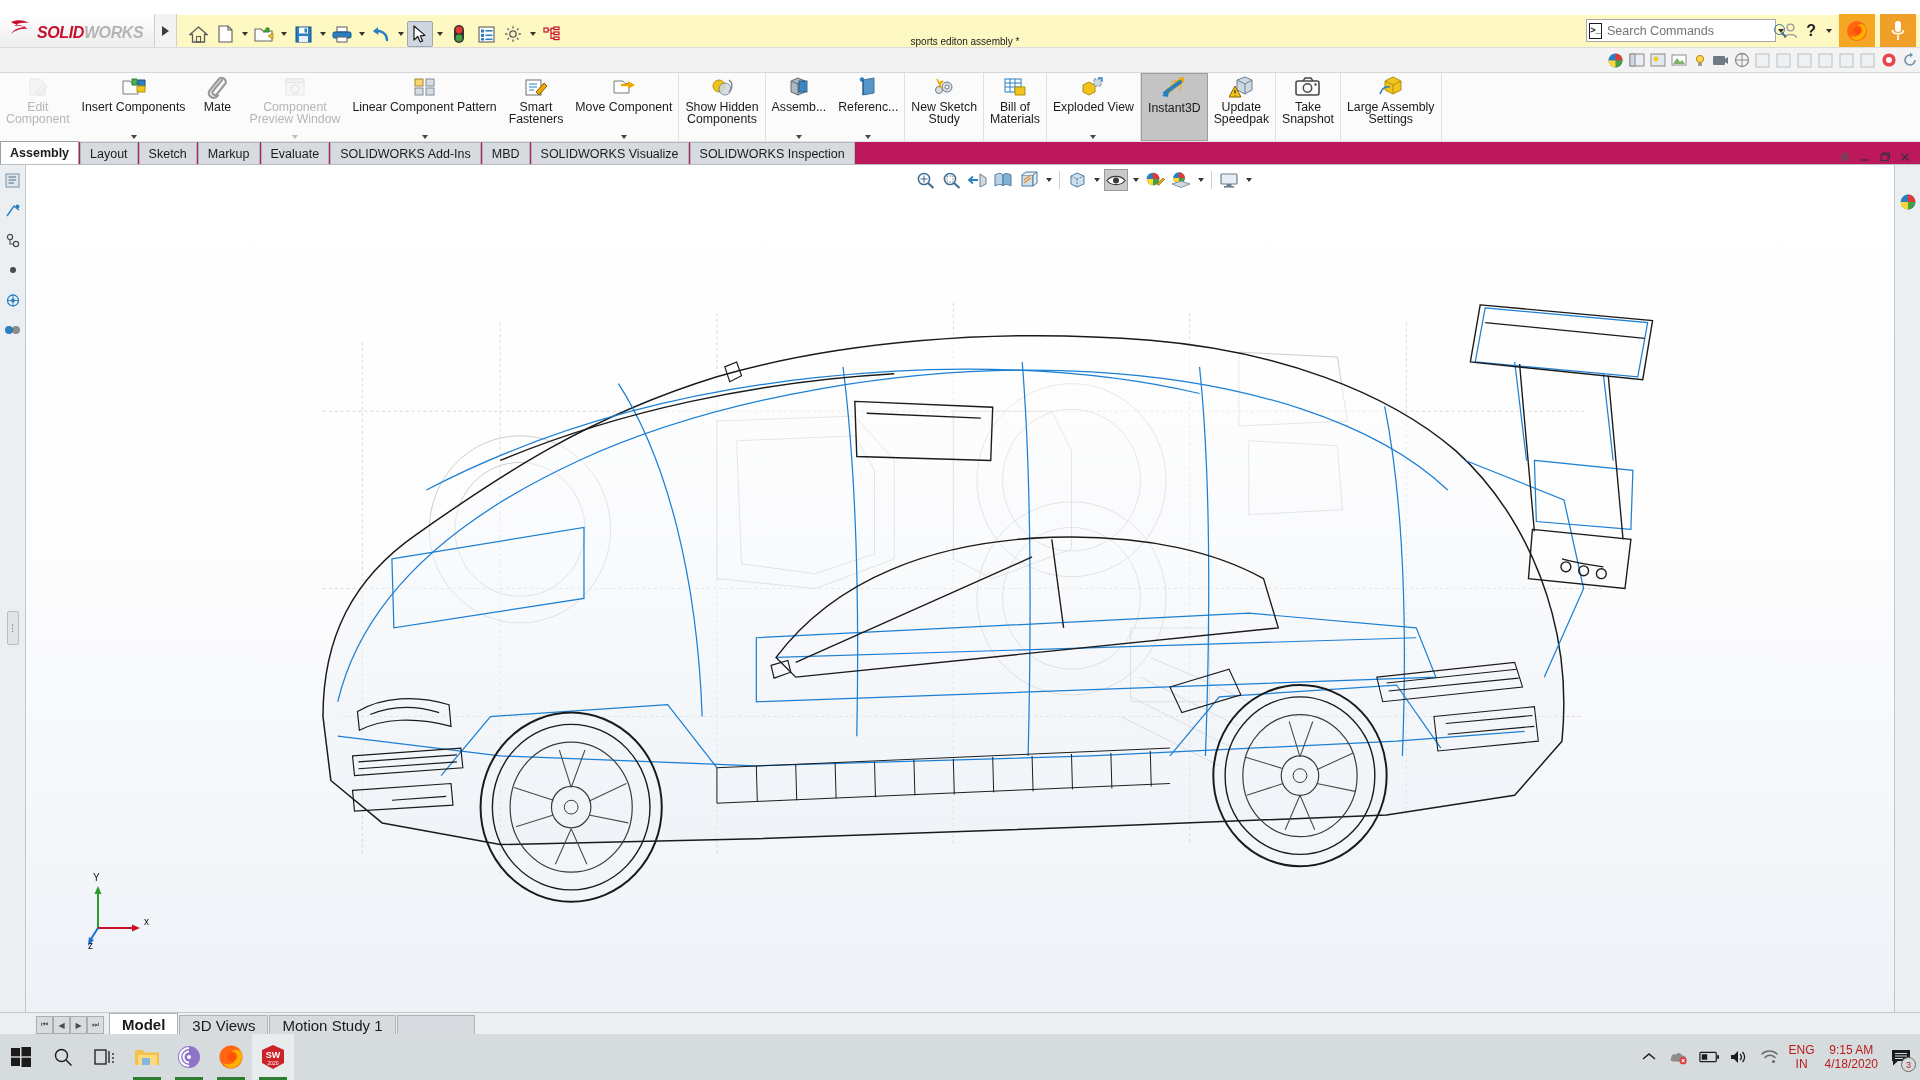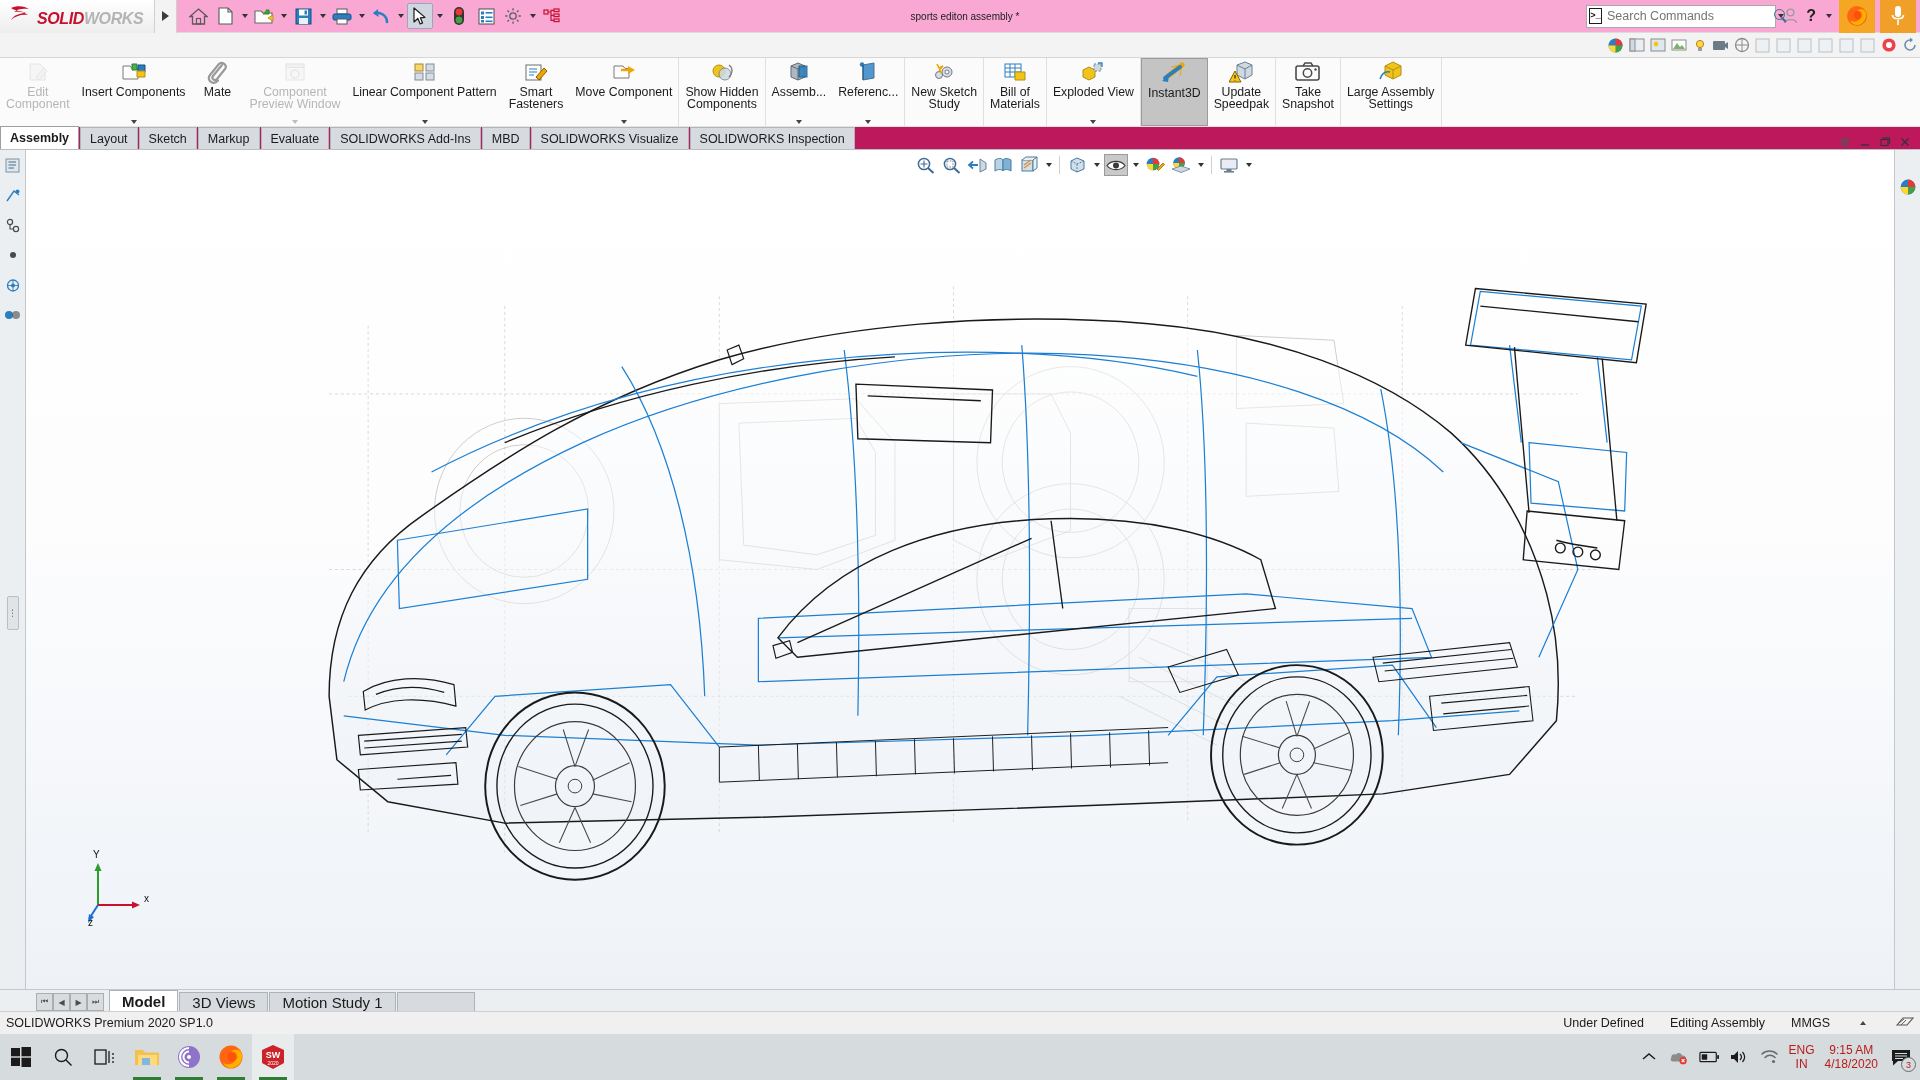--- a/index.html
+++ b/index.html
@@ -8,22 +8,22 @@
     font-family: "Liberation Sans", sans-serif;
     font-size: 13px;
     color:#1b1b1b;
     background:#fff;
     -webkit-font-smoothing: antialiased;
   }
   .app { width:1920px; height:1080px; display:flex; flex-direction:column; position:relative; }
 
   
   .titlebar {
-    height:33px; background:#f9a8d4; display:flex; align-items:center;
-    border-bottom:1px solid #dcdcdc; position:relative; flex:0 0 33px;
+    height:33px; background:#fef9c3; display:flex; align-items:flex-end;
+    border-bottom:1px solid #dcdcdc; position:relative; flex:0 0 33px;margin-top:15px;
   }
   .logo-box {
     width:155px; height:33px; display:flex; align-items:center; padding-left:8px;
     background:linear-gradient(#ffffff,#ededed); border-right:1px solid #d0d0d0;
   }
   .ds-logo { font-weight:bold; font-size:16px; letter-spacing:-.4px; display:flex; align-items:baseline; }
   .ds-mark { color:#c8102e; font-style:italic; font-size:17px; font-weight:bold; margin-right:3px;}
   .sw-sol { color:#c8102e; font-weight:bold; font-style:italic; }
   .sw-works { color:#b4b4b4; font-weight:bold; font-style:italic; }
   .tb-arrow {
@@ -927,35 +927,20 @@
         <div class="navbtn">⏭</div>
       </div>
     <div id="btabs" style="display:flex;align-items:flex-end;margin-left:4px;">
         <div class="btab active">Model</div>
         <div class="btab">3D Views</div>
         <div class="btab">Motion Study 1</div>
       </div>
     <div class="btab blank"></div>
   </div>
 
-  <div class="statusbar">
-    <span>SOLIDWORKS Premium 2020 SP1.0</span>
-    <div class="st-right">
-      <span>Under Defined</span>
-      <span>Editing Assembly</span>
-      <span>MMGS</span>
-      <span class="st-caret"></span>
-      <span>
-        <svg width="18" height="14" viewBox="0 0 18 14">
-            <path d="M1 10 L7 3 L17 3 L11 10 Z" fill="none" stroke="#555" stroke-width="1.1"></path>
-            <path d="M3 8 L8 4 M5 10 L10 5" stroke="#555" stroke-width=".9"></path>
-          </svg>
-      </span>
-    </div>
-  </div>
 
   <div class="taskbar">
     <div class="tb-item">
       <svg width="20" height="20" viewBox="0 0 20 20">
           <rect x="0" y="1" width="9" height="8.3" fill="#1b1b1b"></rect>
           <rect x="10.5" y="0" width="9.5" height="9.3" fill="#1b1b1b"></rect>
           <rect x="0" y="10.7" width="9" height="8.3" fill="#1b1b1b"></rect>
           <rect x="10.5" y="10.7" width="9.5" height="9.3" fill="#1b1b1b"></rect>
         </svg>
     </div>

